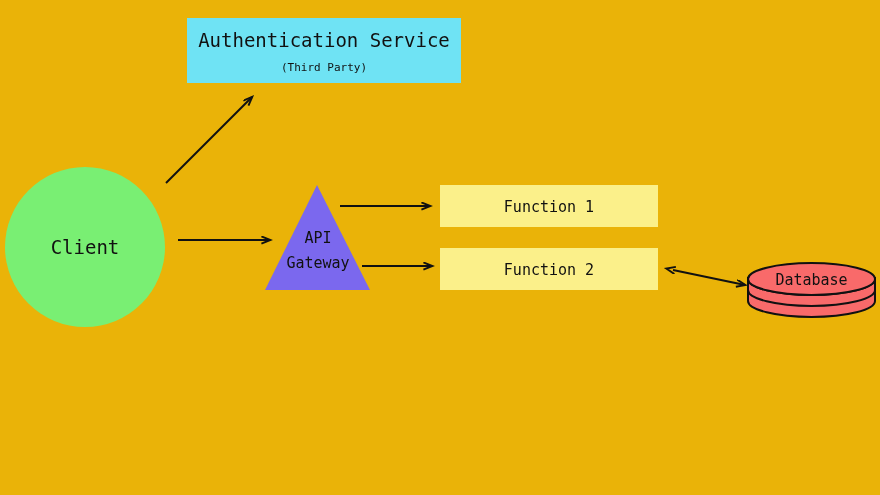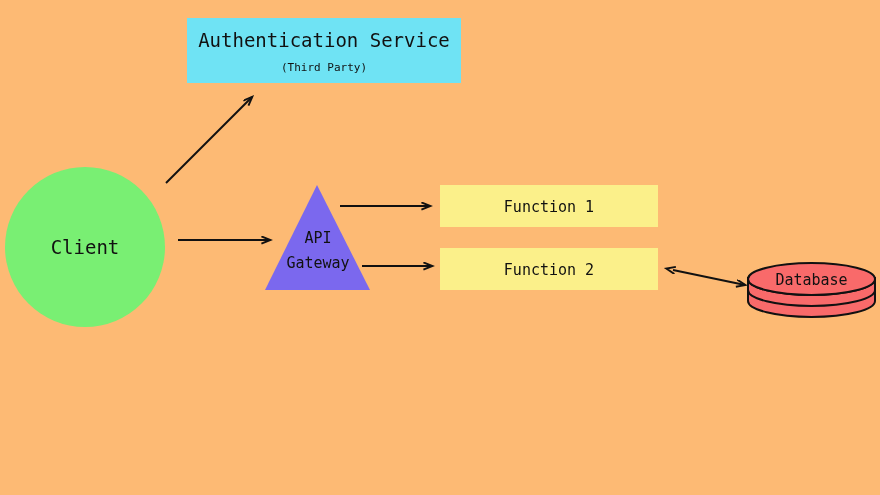--- a/index.html
+++ b/index.html
@@ -8,21 +8,21 @@
     padding: 0;
     background: #ffffff;
   }
   body {
     font-family: "DejaVu Sans Mono", "Liberation Mono", monospace;
   }
   #canvas {
     position: relative;
     width: 880px;
     height: 495px;
-    background: #fdba74;
+    background: #eab308;
     overflow: hidden;
   }
   #diagram-svg {
     position: absolute;
     left: 0;
     top: 0;
     width: 880px;
     height: 495px;
   }
   .node-label {

